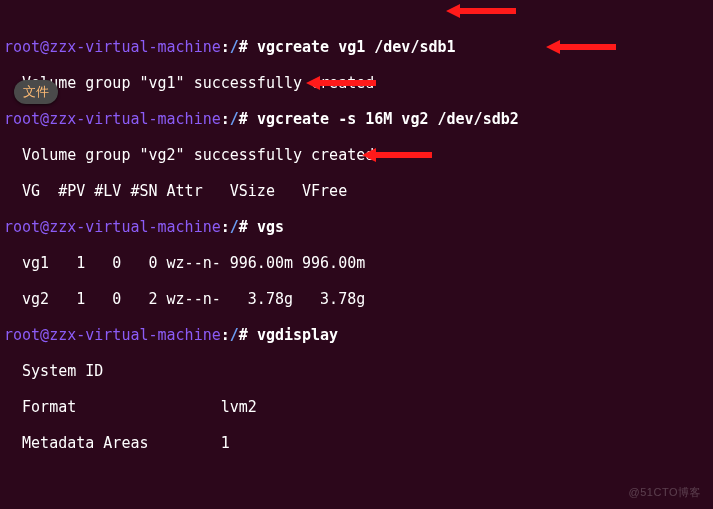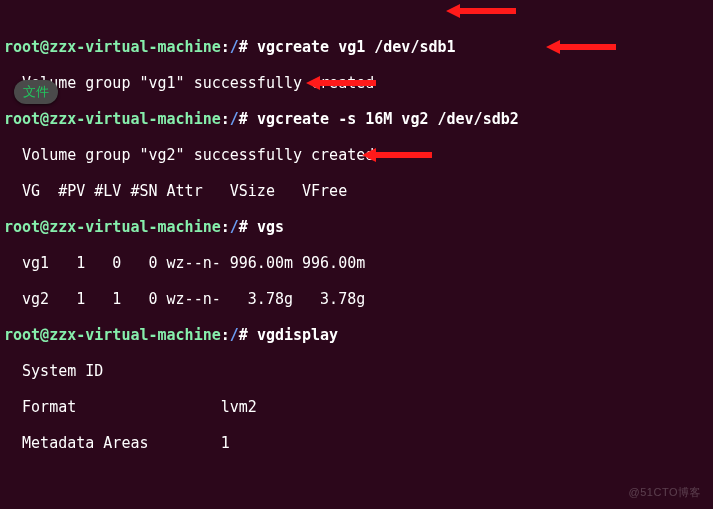--- a/index.html
+++ b/index.html
@@ -8,28 +8,28 @@
     background:#2c071b;
     font-family:"DejaVu Sans Mono","Courier New",monospace;
     font-size:15px;
     line-height:18px;
     color:#ffffff;
     overflow:hidden;
     position:relative;
   }
   .term{padding:2px 4px;white-space:pre}
   .ln{display:block;min-height:18px}
-  .prompt{color:#86efac;font-weight:bold}
+  .prompt{color:#8b5cf6;font-weight:normal}
   .colon{color:#ffffff;font-weight:bold}
   .path{color:#6b9df3;font-weight:bold}
   .cmd{color:#ffffff;font-weight:bold}
   .out{color:#ffffff}
   .btn-file{
     position:absolute;left:14px;top:80px;
-    background:#4a4a4a;color:#22c55e;
+    background:#4a4a4a;color:#fdba74;
     font-family:Liberation Sans, sans-serif;
     font-size:13px;
     padding:3px 9px;border-radius:12px;
     box-shadow:0 1px 3px rgba(0,0,0,.6);
     z-index:5;
   }
   .arrow{
     position:absolute;pointer-events:none;z-index:4;
   }
   .arrow svg{display:block}
@@ -45,21 +45,21 @@
 
 <div class="term">
 
 <span class="ln"><span class="prompt">root@zzx-virtual-machine</span><span class="colon">:</span><span class="path">/</span><span class="colon">#</span> <span class="cmd">vgcreate vg1 /dev/sdb1</span></span>
 <span class="ln out">  Volume group "vg1" successfully created</span>
 <span class="ln"><span class="prompt">root@zzx-virtual-machine</span><span class="colon">:</span><span class="path">/</span><span class="colon">#</span> <span class="cmd">vgcreate -s 16M vg2 /dev/sdb2</span></span>
 <span class="ln out">  Volume group "vg2" successfully created</span>
 <span class="ln out">  VG  #PV #LV #SN Attr   VSize   VFree  </span>
 <span class="ln"><span class="prompt">root@zzx-virtual-machine</span><span class="colon">:</span><span class="path">/</span><span class="colon">#</span> <span class="cmd">vgs</span></span>
 <span class="ln out">  vg1   1   0   0 wz--n- 996.00m 996.00m</span>
-<span class="ln out">  vg2   1   1   0 wz--n-   3.78g   3.78g</span>
+<span class="ln out">  vg2   1   0   2 wz--n-   3.78g   3.78g</span>
 <span class="ln"><span class="prompt">root@zzx-virtual-machine</span><span class="colon">:</span><span class="path">/</span><span class="colon">#</span> <span class="cmd">vgdisplay</span></span>
 <span class="ln out">  System ID             </span>
 <span class="ln out">  Format                lvm2</span>
 <span class="ln out">  Metadata Areas        1</span>
 
 
 
 
 
 

